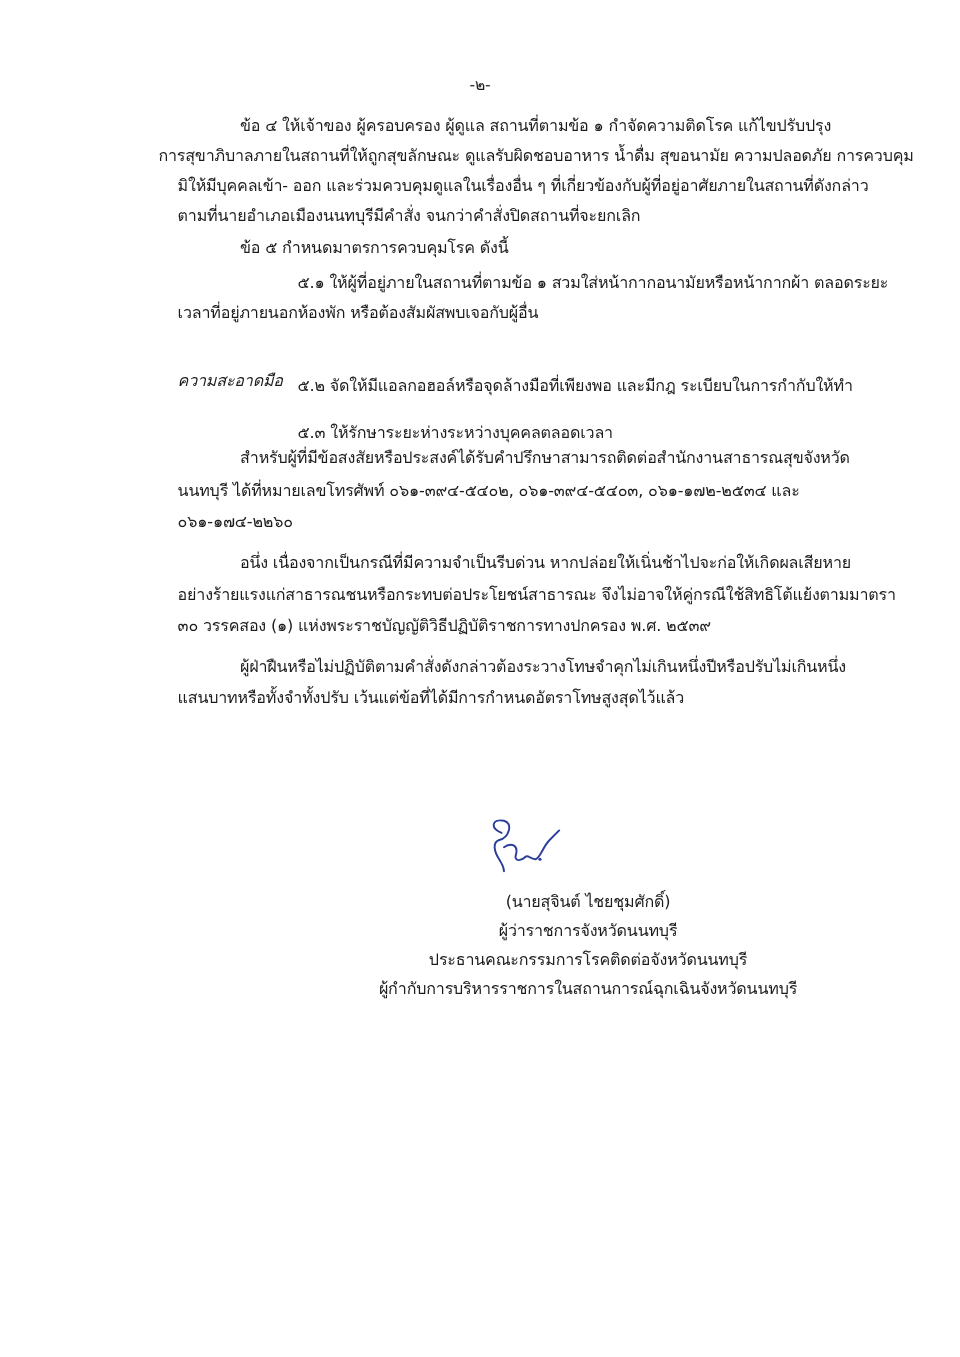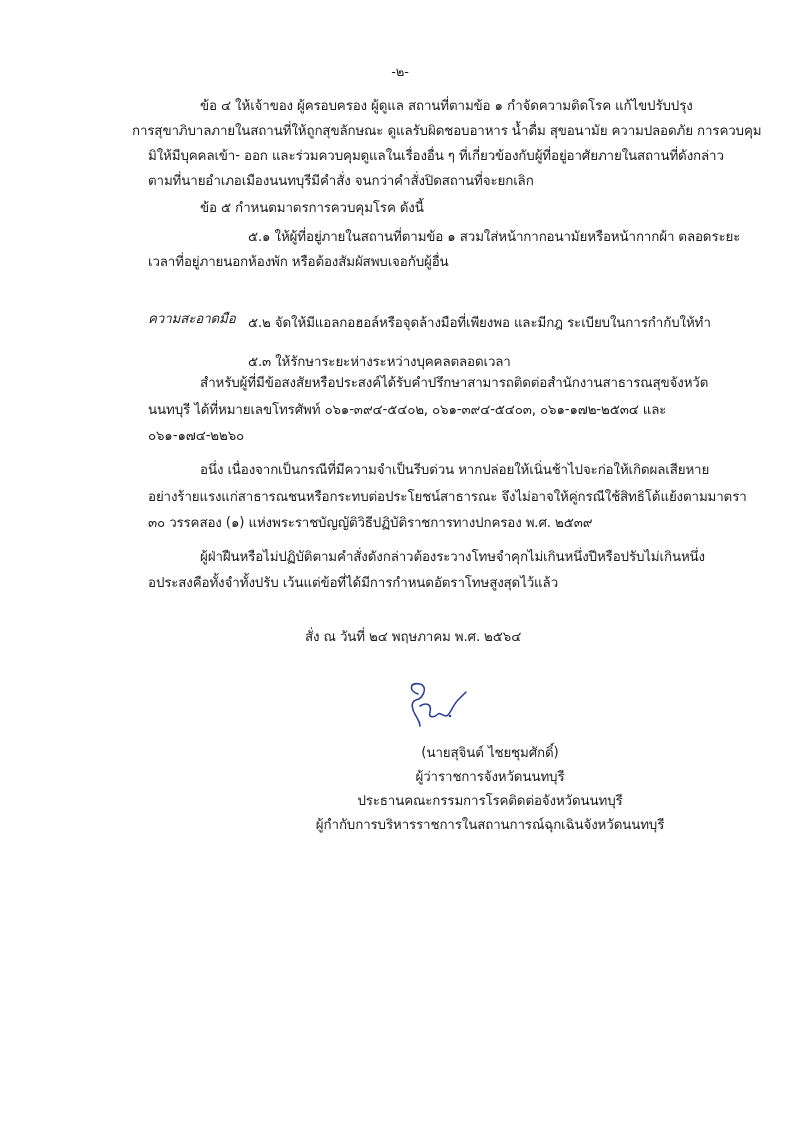--- a/index.html
+++ b/index.html
@@ -47,24 +47,23 @@
   </div>
 
   <div>
     <div class="line" style="left:200px; top:460px;">อนึ่ง เนื่องจากเป็นกรณีที่มีความจำเป็นรีบด่วน หากปล่อยให้เนิ่นช้าไปจะก่อให้เกิดผลเสียหาย</div>
     <div class="line" style="left:148px; top:487px;">อย่างร้ายแรงแก่สาธารณชนหรือกระทบต่อประโยชน์สาธารณะ จึงไม่อาจให้คู่กรณีใช้สิทธิโต้แย้งตามมาตรา</div>
     <div class="line" style="left:148px; top:513px;">๓๐ วรรคสอง (๑) แห่งพระราชบัญญัติวิธีปฏิบัติราชการทางปกครอง พ.ศ. ๒๕๓๙</div>
   </div>
 
   <div>
     <div class="line" style="left:200px; top:547px;">ผู้ฝ่าฝืนหรือไม่ปฏิบัติตามคำสั่งดังกล่าวต้องระวางโทษจำคุกไม่เกินหนึ่งปีหรือปรับไม่เกินหนึ่ง</div>
-    <div class="line" style="left:148px; top:573px;">อประสงคือทั้งจำทั้งปรับ เว้นแต่ข้อที่ได้มีการกำหนดอัตราโทษสูงสุดไว้แล้ว</div>
+    <div class="line" style="left:148px; top:573px;">แสนบาทหรือทั้งจำทั้งปรับ เว้นแต่ข้อที่ได้มีการกำหนดอัตราโทษสูงสุดไว้แล้ว</div>
   </div>
 
-  <div class="line" style="left:305px; top:627px;">สั่ง ณ วันที่  ๒๔ พฤษภาคม พ.ศ. ๒๕๖๔</div>
 
   <svg class="signature" viewBox="0 0 90 60">
     <path d="M20 18 C 10 14, 12 6, 22 8 C 30 10, 26 22, 18 24 C 12 26, 14 34, 18 40 C 20 44, 22 46, 22 50
              M22 30 C 28 26, 34 28, 32 36 C 30 42, 36 42, 40 38 C 42 36, 44 40, 48 40 C 52 40, 54 30, 60 24 C 64 20, 66 18, 68 16" fill="none" stroke="#2b3f9a" stroke-width="1.6" stroke-linecap="round" stroke-linejoin="round"></path>
     <circle cx="52" cy="40" r="1.3" fill="#2b3f9a"></circle>
   </svg>
 
   <div>
     <div class="line center" style="left:380px; width:220px; top:743px;">(นายสุจินต์ ไชยชุมศักดิ์)</div>
     <div class="line center" style="left:380px; width:220px; top:767px;">ผู้ว่าราชการจังหวัดนนทบุรี</div>

